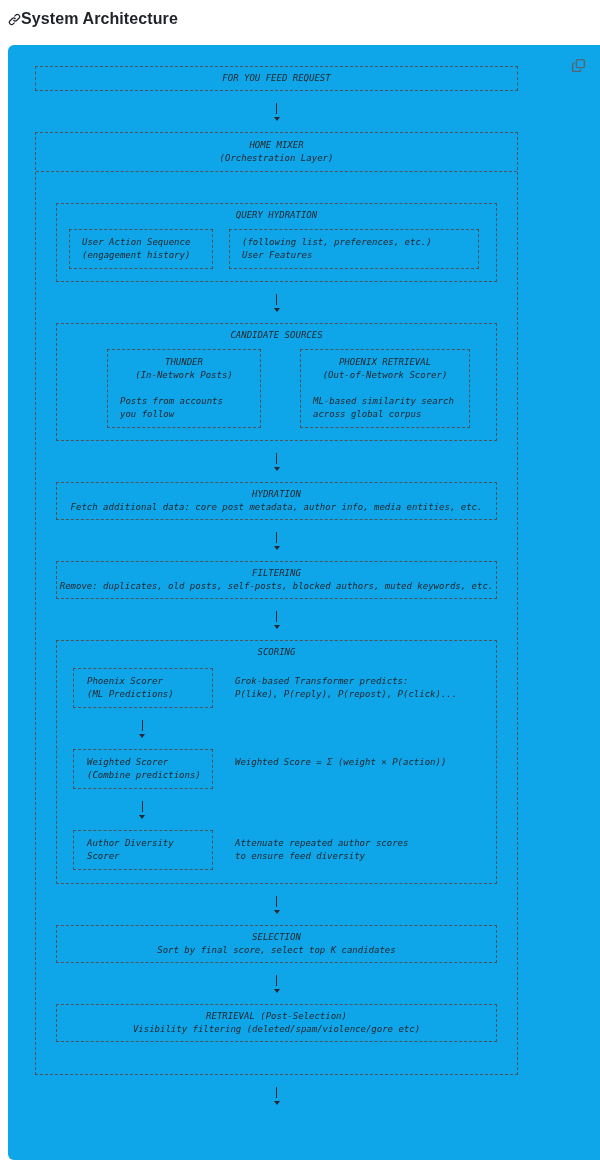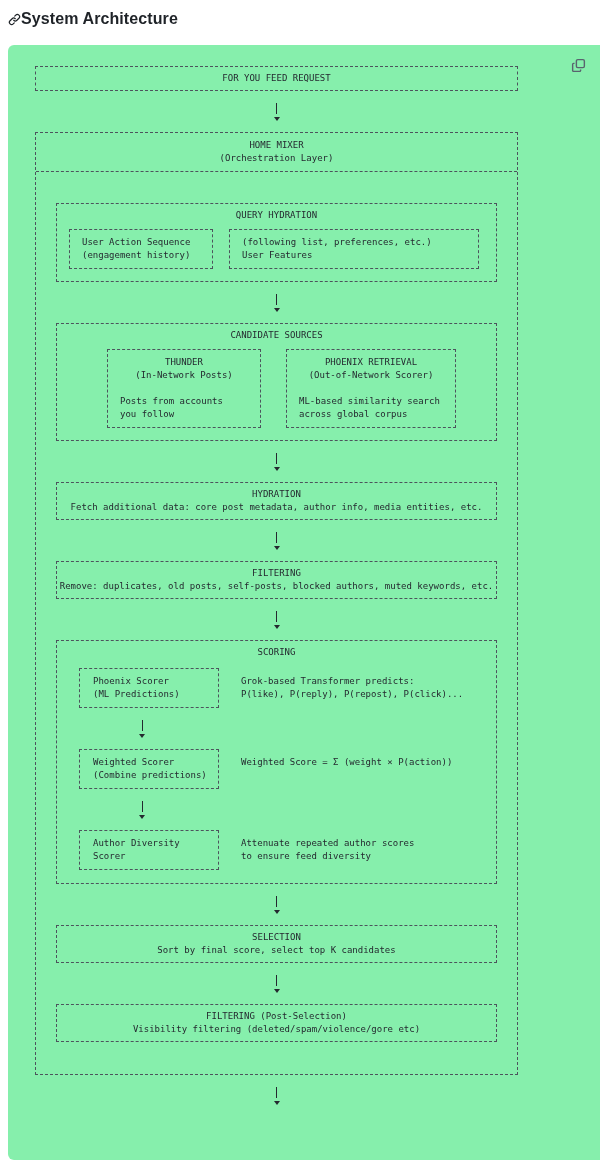--- a/index.html
+++ b/index.html
@@ -16,23 +16,24 @@
     display: flex; align-items: center; 
   }
   .anchor { display: inline-flex; text-decoration: none; }
   .heading-title {
     font-size: 16px; font-weight: 700; color: #1f2328; letter-spacing: .1px;
   }
   
   .codeblock {
     position: absolute; left: 8px; top: 45px;
     width: 592px; height: 1115px;
-    background: #86efac;
+    background: #0ea5e9;
     border-radius: 6px 0 0 6px;
     overflow: hidden;
+    font-style: italic;
   }
   .copy-btn {
     position: absolute; top: 11px; right: 13px;
     width: 18px; height: 18px;
     background: transparent; border: none; cursor: pointer;
     display: flex; align-items: center; justify-content: center;
     padding: 0;
   }
   
   .art {
@@ -49,29 +50,29 @@
   .mixer-body { padding: 31px 20px 32px; }
   .st { text-align: center; padding-top: 5px; }       
   .section { padding-bottom: 12px; }
   .scoring.section { padding-bottom: 13px; }
   
   .qrow { display: flex; gap: 16px; margin: 7px 0 0 12px; }
   .qbox { padding: 6px 12px; }
   .qb1 { width: 144px; }
   .qb2 { width: 250px; }
   
-  .crow { display: flex; gap: 25px; margin: 7px 0 0 50px; }
+  .crow { display: flex; gap: 39px; margin: 7px 0 0 50px; }
   .cbox { padding: 6px 0; }
   .cb1 { width: 154px; }
   .cb2 { width: 170px; }
   .chead { text-align: center; }
   .cbody { text-align: left; padding-left: 12px; }
   .sp { height: 13px; }
   
-  .srow { display: flex; margin-left: 22px; }
+  .srow { display: flex; margin-left: 16px; }
   .srow.first { margin-top: 9px; }
   .sbox { width: 140px; padding: 6px 8px 6px 13px; }
   .snote { margin-left: 22px; padding-top: 7px; }
   
   .flow-arrow {
     height: 41px;
     display: flex; flex-direction: column;
     align-items: center; justify-content: center; gap: 3px;
   }
   .sarrow { width: 140px; margin-left: 15px; }
@@ -240,21 +241,21 @@
           <div>SELECTION</div>
           <div>Sort by final score, select top K candidates</div>
         </div>
 
         <div class="flow-arrow">
           <span class="stem"></span>
           <span class="ahead"></span>
         </div>
 
         <div class="box wnode">
-          <div>FILTERING (Post-Selection)</div>
+          <div>RETRIEVAL (Post-Selection)</div>
           <div>Visibility filtering (deleted/spam/violence/gore etc)</div>
         </div>
 
       </div>
     </div>
 
     <div class="flow-arrow w1">
       <span class="stem"></span>
       <span class="ahead"></span>
     </div>

